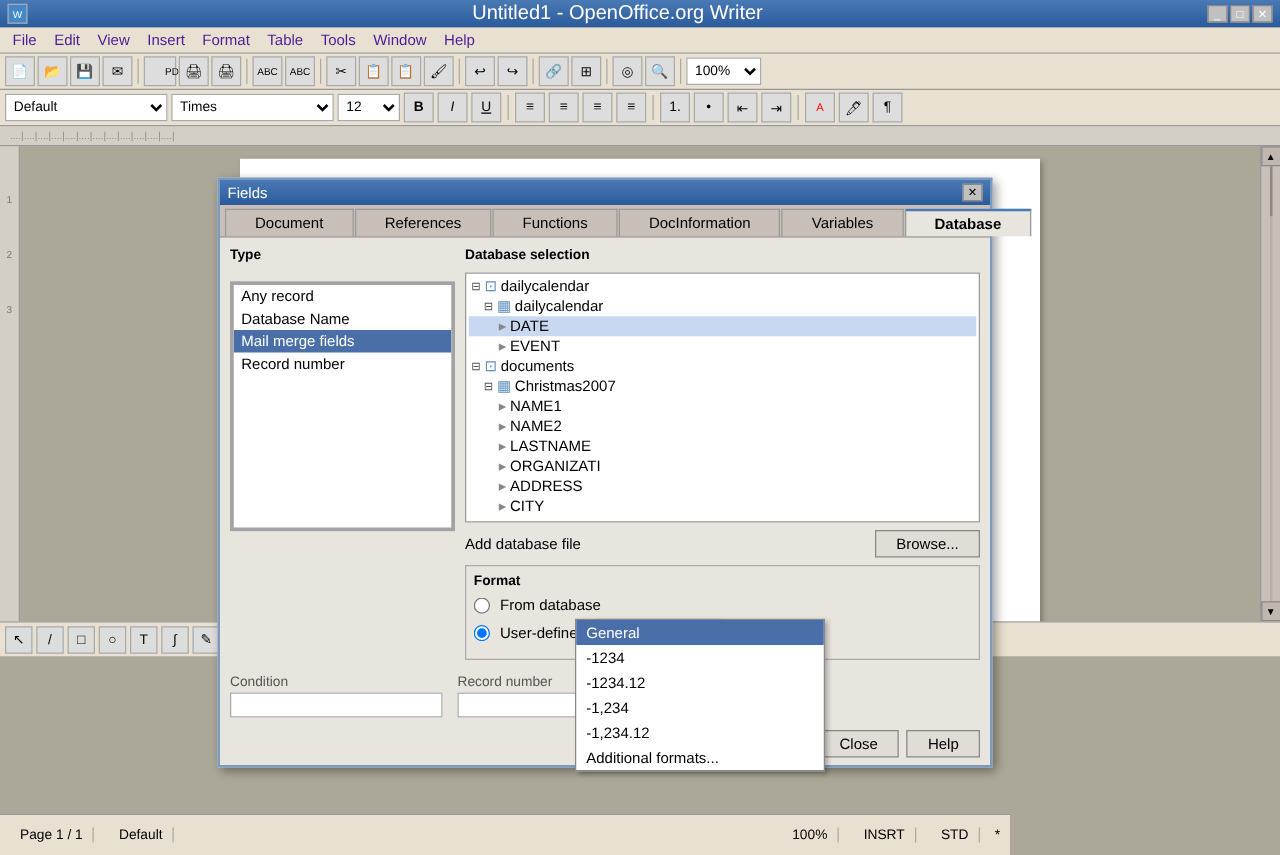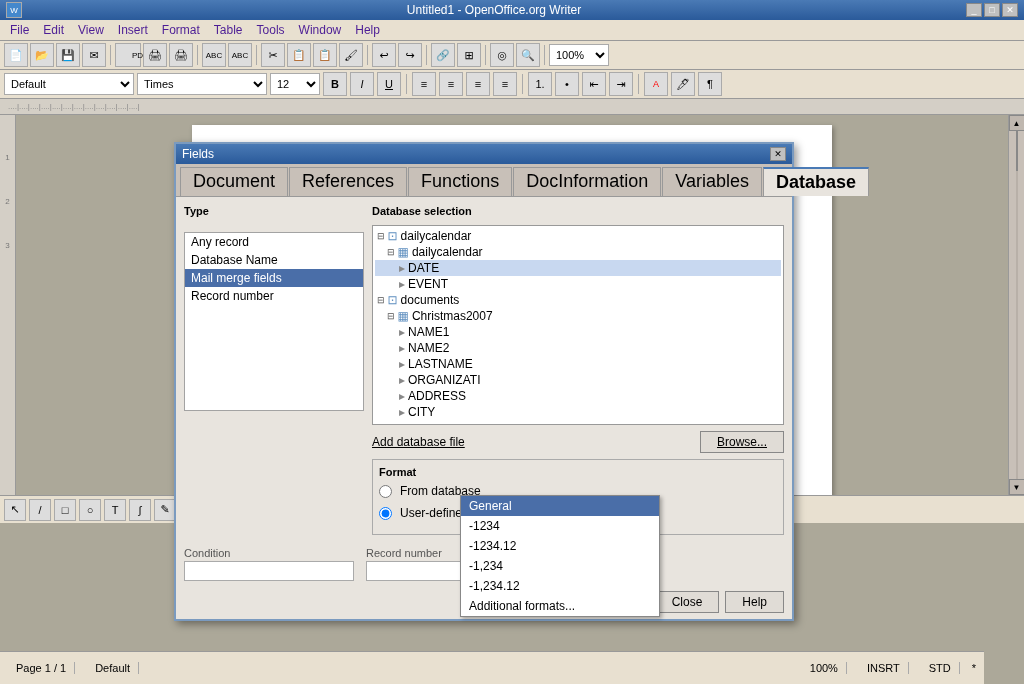--- a/index.html
+++ b/index.html
@@ -10,21 +10,21 @@
       background: linear-gradient(to bottom, #4a7ab5, #2a5a9a);
       color: white;
       text-align: center;
       padding: 3px 0;
       font-size: 12px;
       display: flex;
       align-items: center;
       justify-content: space-between;
       padding: 2px 6px;
     }
-    .title-bar-title { flex: 1; text-align: center; font-size: 12px; }
+    .title-bar-title { flex: 1; text-align: center; font-size: 16px; }
     .title-bar-controls { display: flex; gap: 2px; }
     .title-bar-btn {
       width: 16px; height: 14px;
       background: #c0c0c0;
       border: 1px solid #888;
       font-size: 9px;
       display: flex; align-items: center; justify-content: center;
       cursor: pointer;
     }
 
@@ -183,22 +183,22 @@
     
     .tab-bar {
       display: flex;
       background: #c8c0b8;
       border-bottom: 1px solid #999;
       padding-top: 3px;
       padding-left: 4px;
       gap: 1px;
     }
     .tab {
-      padding: 3px 12px;
-      font-size: 18px;
+      padding: 3px 23px;
+      font-size: 12px;
       cursor: pointer;
       background: #c8c0b8;
       border: 1px solid #999;
       border-bottom: none;
       color: #000;
     }
     .tab.active {
       background: #e8e4de;
       border-top: 2px solid #4a7ab5;
       font-weight: bold;
@@ -217,23 +217,23 @@
     .type-panel {
       width: 180px;
     }
     .panel-label {
       font-size: 11px;
       font-weight: bold;
       margin-bottom: 15px;
       color: #000;
     }
     .type-list {
-      border: 1px solid #a3a3a3;
+      border: 3px solid #a3a3a3;
       background: white;
-      height: 179px;
+      height: 200px;
       overflow-y: auto;
     }
     .type-item {
       padding: 2px 6px;
       font-size: 12px;
       cursor: pointer;
       color: #000;
     }
     .type-item.selected {
       background: #4a6ea8;
@@ -275,21 +275,20 @@
     .tree-item.selected { background: #c8d8f0; }
     .tree-indent-1 { padding-left: 12px; }
     .tree-indent-2 { padding-left: 24px; }
     .tree-expand { font-size: 9px; color: #555; }
 
     .add-db-row {
       display: flex;
       align-items: center;
       gap: 8px;
       font-size: 12px;
-      text-decoration: underline;
     }
 
     
     .format-section {
       border: 1px solid #aaa;
       padding: 6px;
       background: #e8e4de;
     }
     .format-title {
       font-size: 11px;
@@ -369,21 +368,21 @@
       padding: 3px 8px;
       font-size: 12px;
       cursor: pointer;
     }
     .dropdown-item.selected { background: #4a6ea8; color: white; }
 
     
     .status-bar {
       position: fixed;
       bottom: 0;
-      width: 984px;
+      width: 808px;
       background: #e8e0d0;
       border-top: 1px solid #999;
       height: 20px;
       display: flex;
       align-items: center;
       padding: 16px 8px;
       gap: 12px;
       font-size: 11px;
     }
     .status-item { padding: 0 8px; border-right: 1px solid #aaa; }

